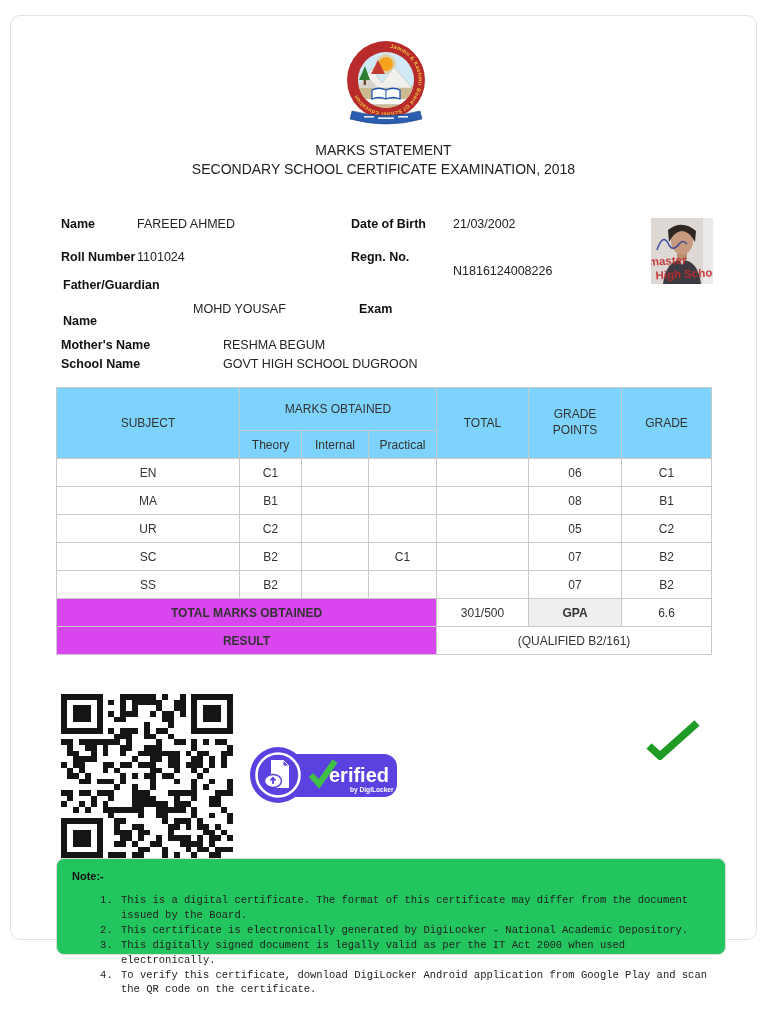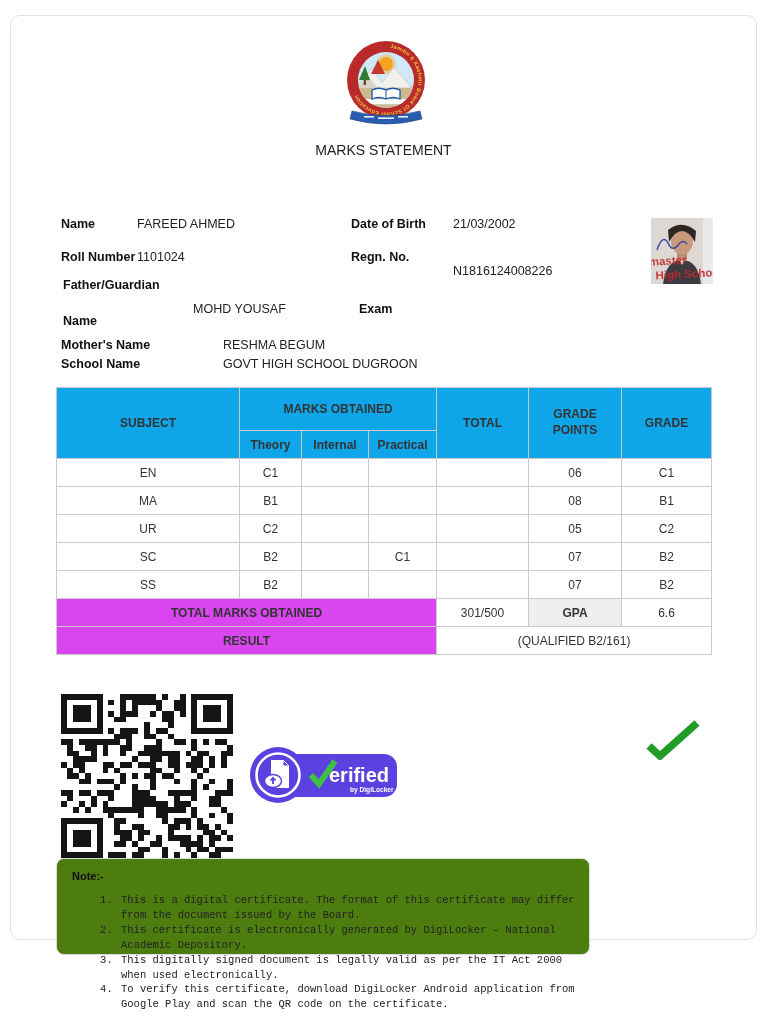--- a/index.html
+++ b/index.html
@@ -21,21 +21,21 @@
   .photo-frame{left:640px;top:202px;width:62px;height:66px;}
   
   table.marks{
     position:absolute;left:45px;top:371px;width:655px;
     border-collapse:collapse;table-layout:fixed;font-size:12px;color:#333;
   }
   table.marks th, table.marks td{
     border:1px solid #c9c9c9;text-align:center;vertical-align:middle;
     padding:0 4px;overflow:hidden;white-space:nowrap;
   }
-  table.marks th{background:#0ea5e9;font-weight:bold;color:#333;}
+  table.marks th{background:#7dd3fc;font-weight:normal;color:#333;}
   table.marks th.wrap{white-space:normal;line-height:1.3;}
   tr.hrow1 th{height:42px;}
   tr.hrow2 th{height:27px;}
   tr.drow td{height:27px;background:#fff;}
   td.subj{text-align:left;padding-left:9px;}
   td.graybold{background:#d946ef;font-weight:bold;}
   td.grayb2{background:#efefef;font-weight:bold;}
   tr.trow td, tr.rrow td{height:27px;}
   
   .qr{left:50px;top:678px;width:172px;height:164px;}
@@ -43,22 +43,22 @@
   .badge{left:238px;top:730px;width:150px;height:58px;}
   
   .signed-box{
     left:461px;top:735px;width:242px;height:42px;box-sizing:border-box;
     border:1px solid #d6d6d6;border-radius:5px;background:#fff;
     padding:1px 0 0 10px;font-size:14px;line-height:19px;color:#222;
   }
   .corner-check{left:632px;top:704px;width:60px;height:40px;}
   
   .note-box{
-    left:45px;top:842px;width:534px;height:97px;box-sizing:border-box;
-    border:1px solid #dcdcdc;border-radius:8px;background:#4d7c0f;
+    left:45px;top:842px;width:670px;height:97px;box-sizing:border-box;
+    border:1px solid #dcdcdc;border-radius:8px;background:#22c55e;
   }
   .note-title{position:absolute;left:15px;top:11px;font-size:11px;font-weight:bold;color:#111;}
   .note-box ol{margin:34px 0 0 0;padding:0 14px 0 62px;font-size:10.5px;color:#222;line-height:1.42;}
   .note-box li{margin:0;padding-left:2px;font-family:Liberation Mono, monospace;}
 </style>
 </head>
 <body>
 
 <div class="card">
 
@@ -89,20 +89,21 @@
     </text>
     <path d="M8,73 Q42,82 76,73 L78,81 Q42,91 6,81 Z" fill="#2a5db0" stroke="#1c417c" stroke-width="0.6"></path>
     <g fill="#ffffff" opacity="0.9">
       <rect x="20" y="78" width="10" height="1.6"></rect>
       <rect x="34" y="79.4" width="16" height="1.6"></rect>
       <rect x="54" y="78" width="10" height="1.6"></rect>
     </g>
   </svg>
 
   <div class="abs center-line sub-title">MARKS STATEMENT</div>
+  <div class="abs center-line exam-title">SECONDARY SCHOOL CERTIFICATE EXAMINATION, 2018</div>
 
   <div class="abs lbl" style="left:50px;top:201px;">Name</div>
   <div class="abs val" style="left:126px;top:201px;">FAREED AHMED</div>
   <div class="abs lbl" style="left:340px;top:201px;">Date of Birth</div>
   <div class="abs val" style="left:442px;top:201px;">21/03/2002</div>
 
   <div class="abs lbl" style="left:50px;top:234px;">Roll Number</div>
   <div class="abs val" style="left:126px;top:234px;">1101024</div>
   <div class="abs lbl" style="left:340px;top:234px;">Regn. No.</div>
   <div class="abs val" style="left:442px;top:248px;">N1816124008226</div>

